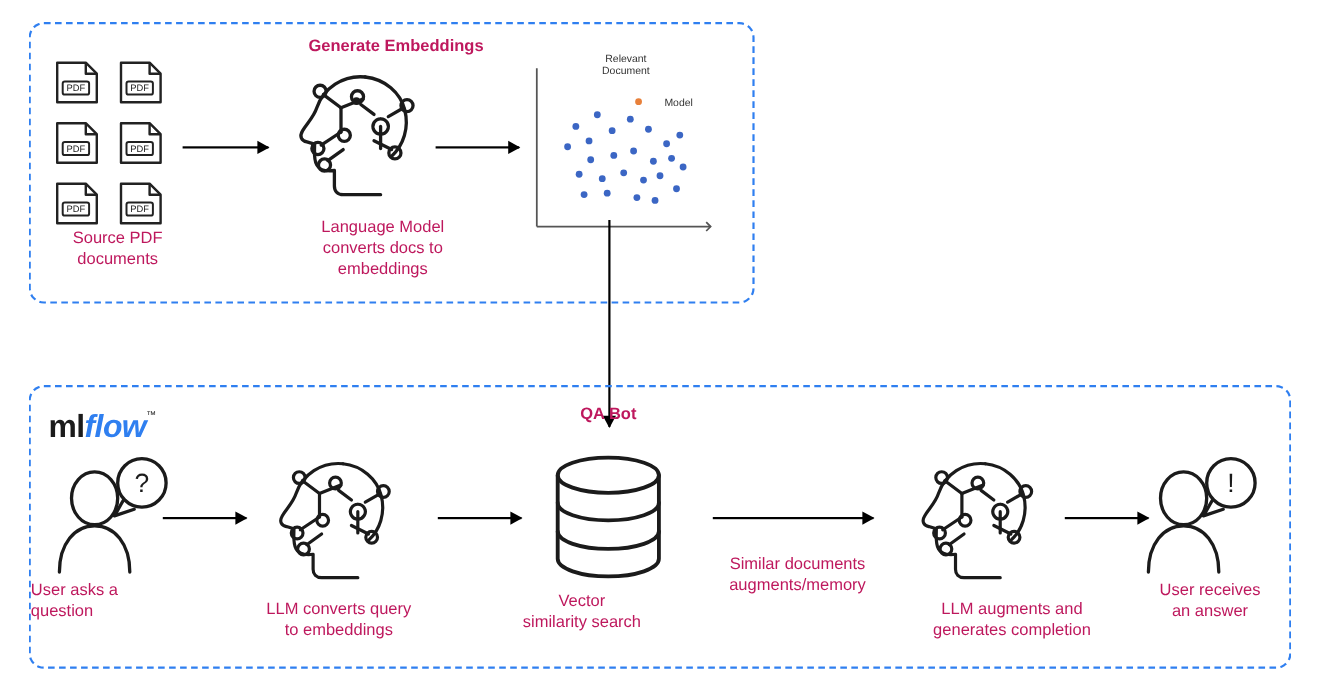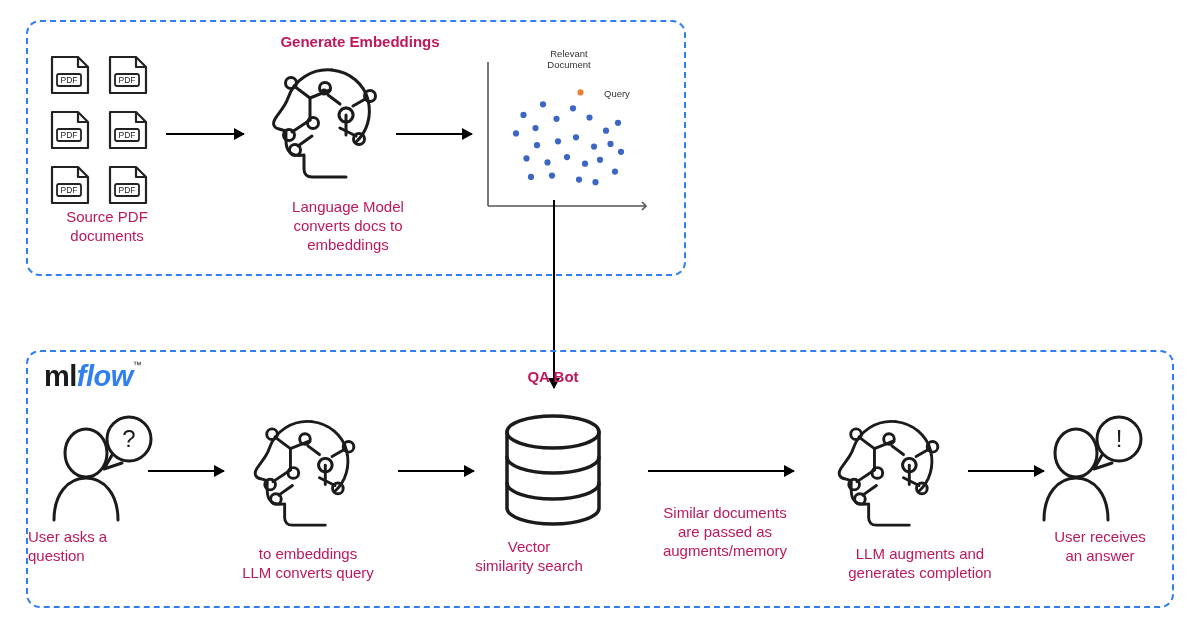--- a/index.html
+++ b/index.html
@@ -86,21 +86,21 @@
   .pdf-doc {
     position: absolute;
     width: 44px;
     height: 40px;
   }
   .pdf-doc svg { display: block; }
 
   .mlflow-logo {
     position: absolute;
     left: 44px;
-    top: 360px;
+    top: 372px;
     font-size: 29px;
     font-weight: bold;
     letter-spacing: -0.5px;
   }
   .mlflow-logo .ml { color: #1b1b1b; }
   .mlflow-logo .flow { color: #2f7ff0; font-style: italic; }
   .mlflow-logo .tm { font-size: 9px; color: #1b1b1b; vertical-align: top; font-weight: normal;}
 
   .figure { position: absolute; }
   .figure svg { display: block; overflow: visible; }
@@ -256,21 +256,21 @@
         <circle cx="121.5" cy="126.2" r="3.1" fill="#3b66c4"></circle>
         <circle cx="57.0" cy="120.9" r="3.1" fill="#3b66c4"></circle>
         <circle cx="141.0" cy="115.6" r="3.1" fill="#3b66c4"></circle>
         <circle cx="106.5" cy="36.4" r="3.1" fill="#e8803a"></circle>
       </g>
   </svg>
   <div class="note" style="left:58px; top:-8px; width:74px;">
     <div>Relevant</div>
     <div>Document</div>
   </div>
-  <div class="note note-query" style="left:130px; top:32px; width:44px;">Query</div>
+  <div class="note note-query" style="left:130px; top:32px; width:44px;">Model</div>
 </div>
 
 <div class="arrow-v" style="left:553px; top:200px; height:188px;"></div>
 
 <div class="panel" id="panel-bottom"></div>
 
 <div class="label bold" style="left:448px; top:368px; width:210px;">QA Bot</div>
 
 <div class="mlflow-logo">
   <span class="ml">ml</span><span class="flow">flow</span><span class="tm">™</span>
@@ -313,22 +313,22 @@
       <circle cx="55" cy="65" r="5.5"></circle>
       <circle cx="31" cy="77" r="5.5"></circle>
       <circle cx="37" cy="92" r="5.5"></circle>
       <circle cx="112" cy="38" r="5.5"></circle>
       <circle cx="101" cy="81" r="5.5"></circle>
       <circle cx="67" cy="30" r="5.5"></circle>
     </g>
   </svg>
 </div>
 <div class="label" style="left:218px; top:545px; width:180px;">
+  <div>LLM converts query</div>
   <div>to embeddings</div>
-  <div>LLM converts query</div>
 </div>
 
 <div class="arrow-h" style="left:398px; top:470px; width:76px;"></div>
 
 <div class="figure" style="left:492px; top:412px;">
   <svg width="122" height="116" viewBox="0 0 122 116">
     <g fill="none" stroke="#1b1b1b" stroke-width="3.5" stroke-linecap="round" stroke-linejoin="round">
       <ellipse cx="61" cy="20" rx="46" ry="16"></ellipse>
       <path d="M15 20 L15 96 c0 9 21 16 46 16 c25 0 46 -7 46 -16 L107 20"></path>
       <path d="M15 45 c0 9 21 16 46 16 c25 0 46 -7 46 -16"></path>
@@ -338,21 +338,20 @@
 </div>
 <div class="label" style="left:464px; top:538px; width:130px;">
   <div>Vector</div>
   <div>similarity search</div>
 </div>
 
 <div class="arrow-h" style="left:648px; top:470px; width:146px;"></div>
 
 <div class="label" style="left:640px; top:504px; width:170px;">
   <div>Similar documents</div>
-  <div>are passed as</div>
   <div>augments/memory</div>
 </div>
 
 <div class="figure" style="left:822px; top:410px;">
   <svg width="132" height="120" viewBox="0 0 132 124">
     <g fill="none" stroke="#1b1b1b" stroke-width="3" stroke-linecap="round" stroke-linejoin="round">
       <path d="M74 12 c-20 -2 -38 10 -44 28 c-3 9 -9 14 -13 21 c-3 5 -1 9 4 10 l7 2 c0 8 -1 14 2 19 c3 5 10 6 16 5 l0 14 c0 5 3 8 8 8 l34 0"></path>
       <path d="M74 12 c18 2 32 14 36 30 c4 16 -1 32 -12 42"></path>
       <path d="M88 50 a7 7 0 1 0 0.1 0"></path>
       <path d="M70 37 l12 9"></path>

